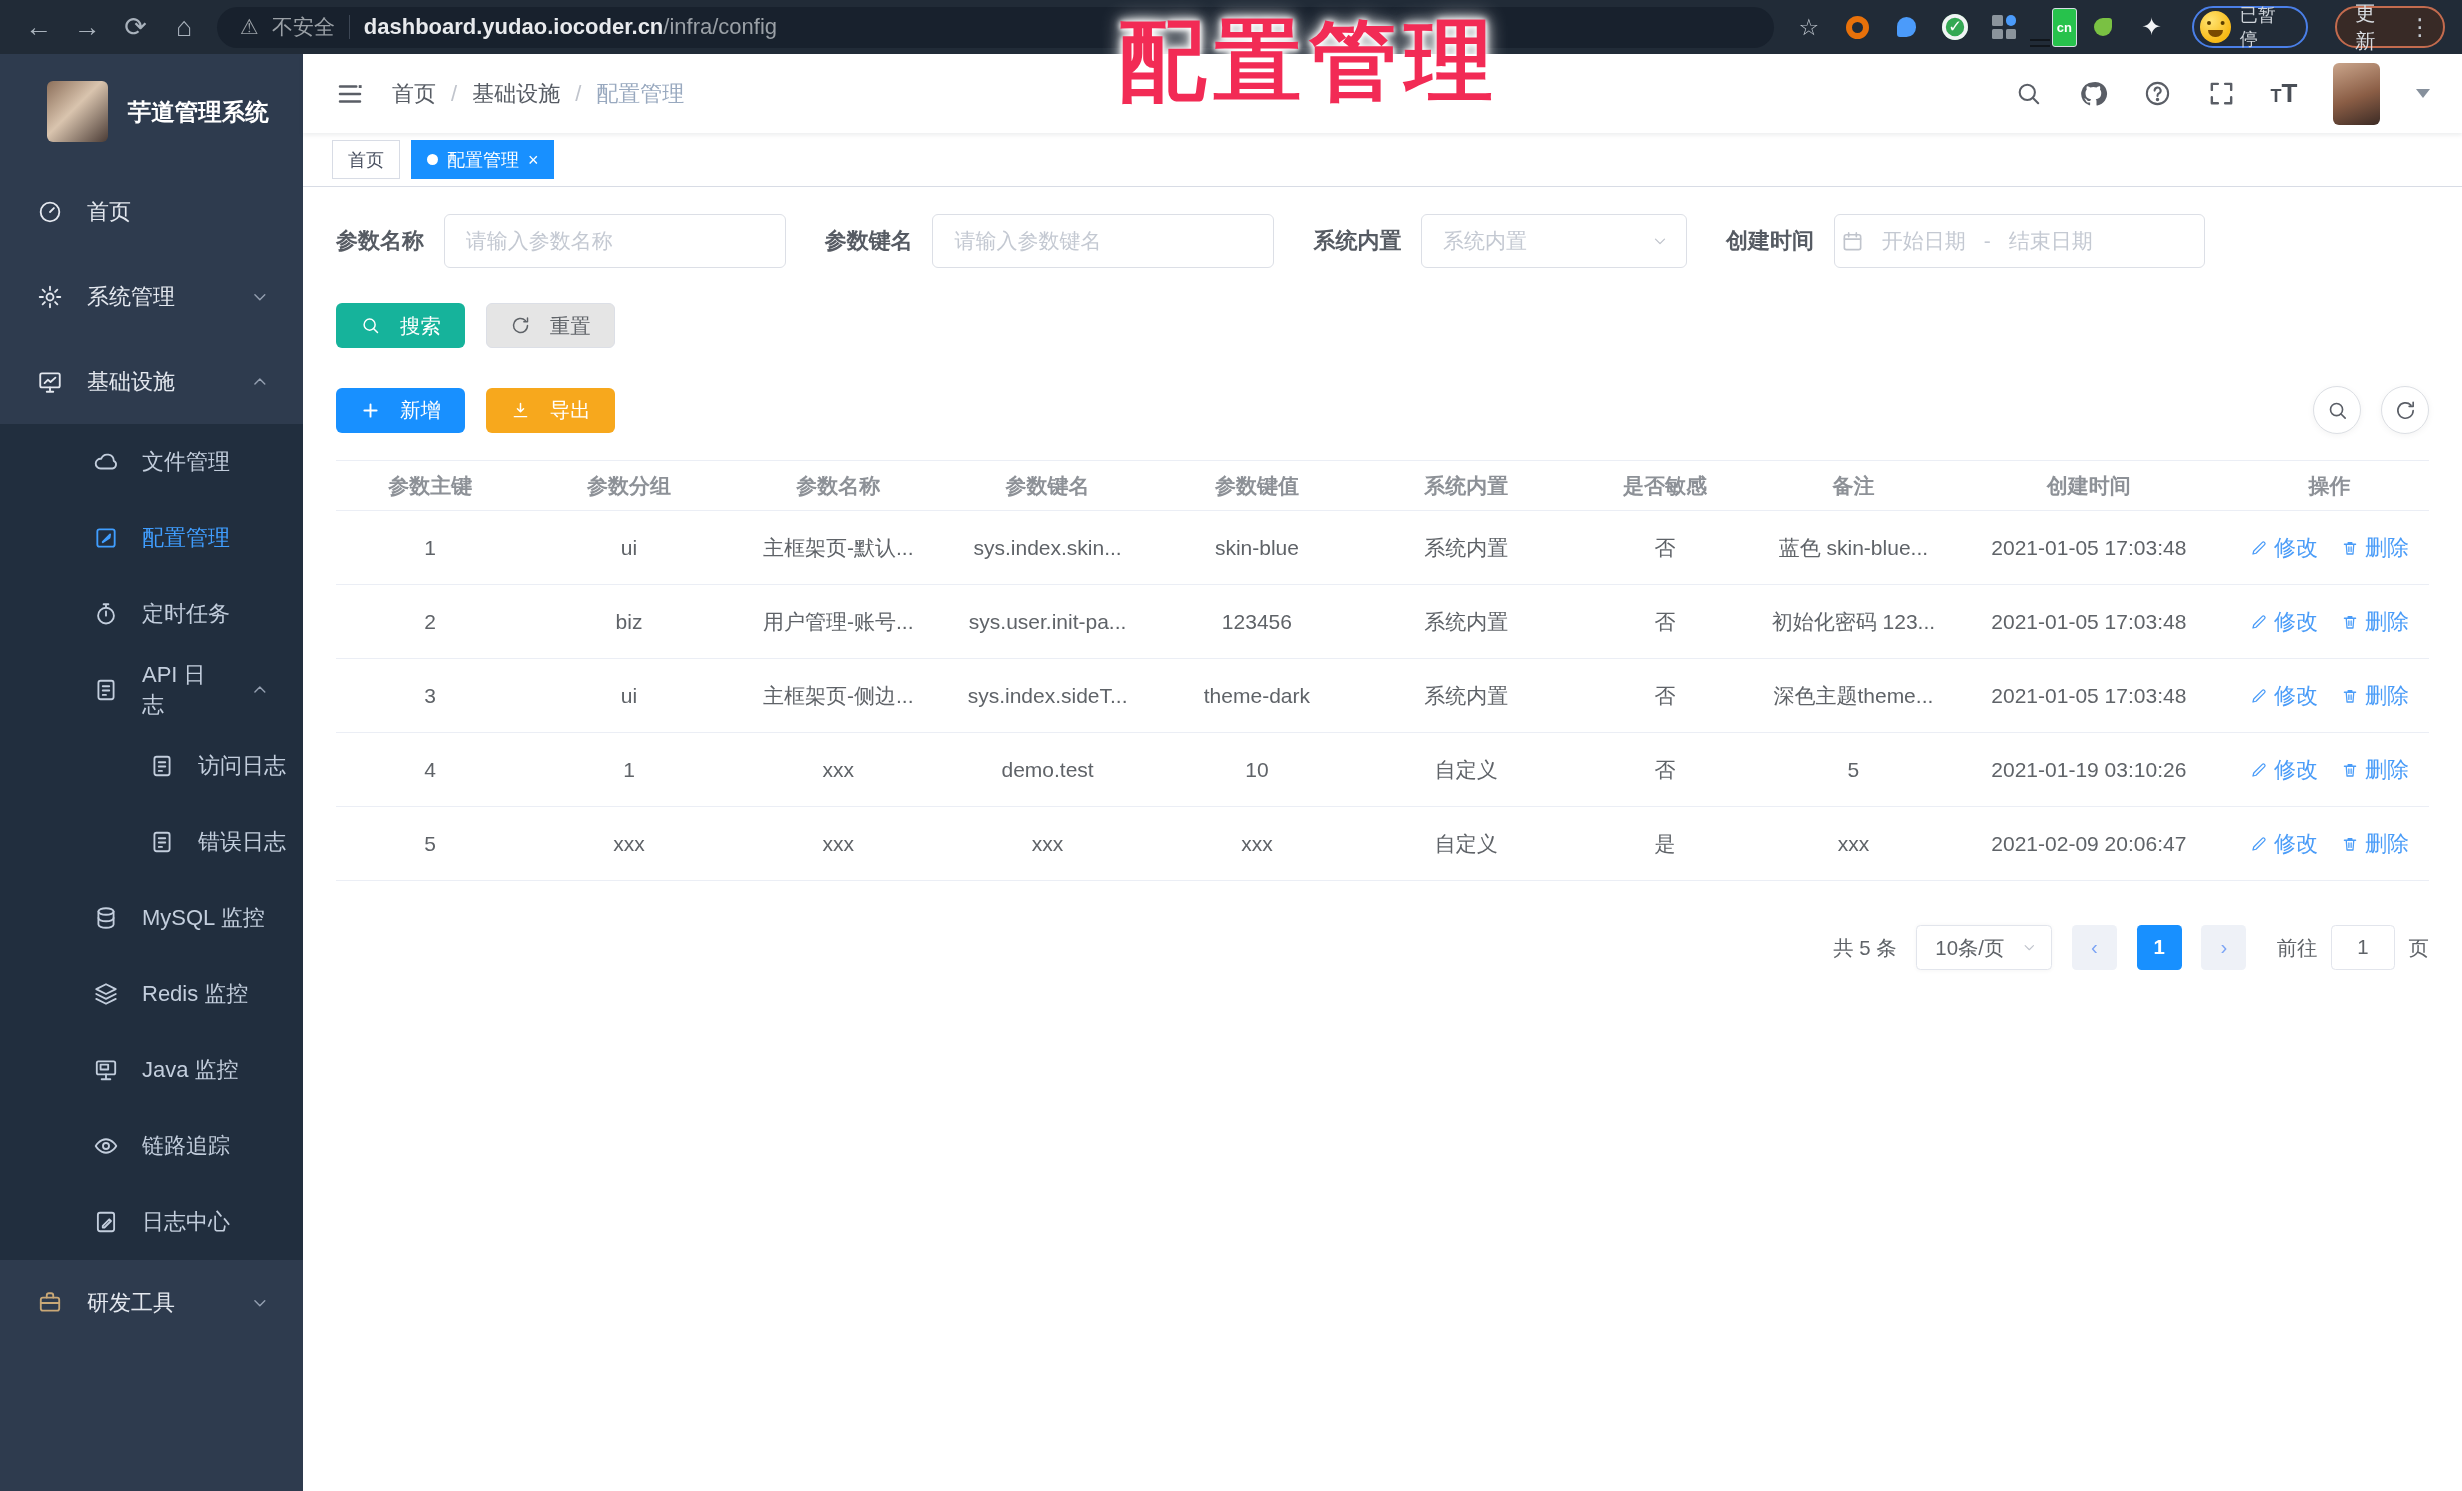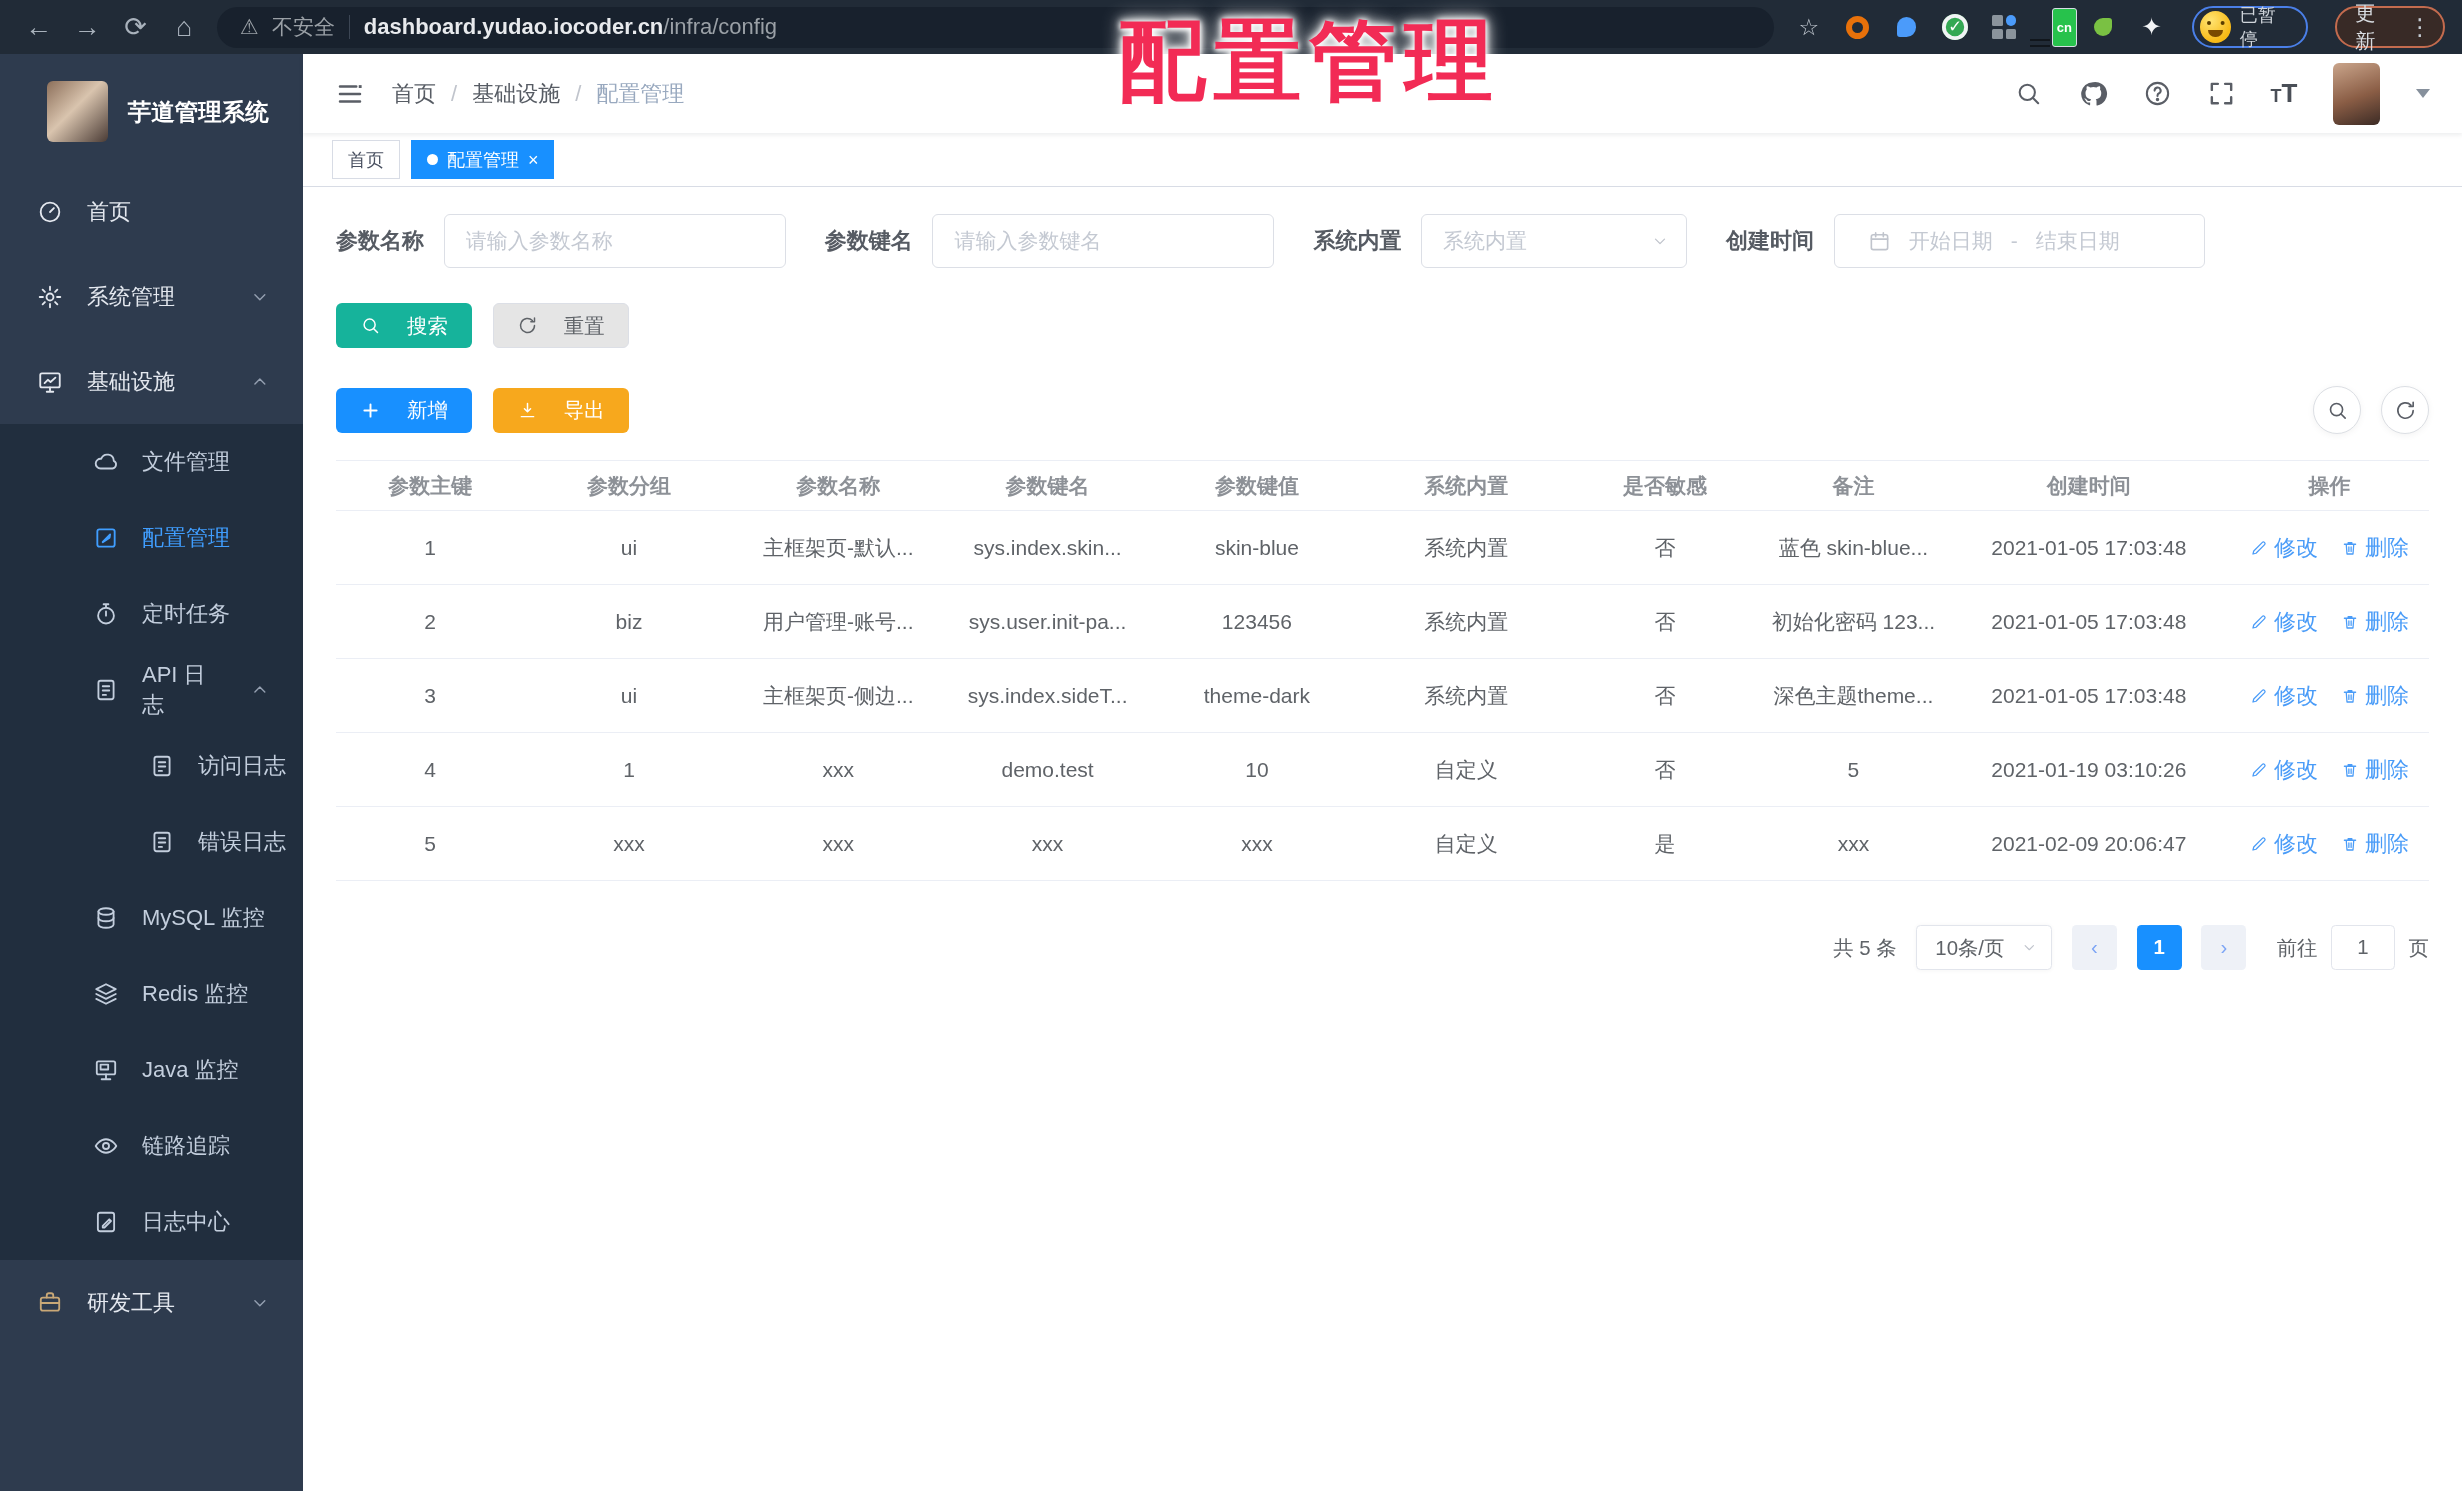--- a/index.html
+++ b/index.html
@@ -82,27 +82,27 @@
 
   
   .content{padding:27px 33px 0 33px;flex:1;background:#fff;}
   .filters{display:flex;align-items:center;font-size:22px;color:#5a5f66;}
   .f-label{font-weight:700;color:#565b63;margin-right:19.7px;white-space:nowrap;}
   .f-gap{margin-right:39px;}
   .input{width:342px;height:54px;border:1.5px solid #dcdfe6;border-radius:6px;padding:0 21px;font-size:21px;color:#606266;outline:none;background:#fff;}
   .input::placeholder{color:#c4c9d2;}
   .select{width:266px;height:54px;border:1.5px solid #dcdfe6;border-radius:6px;display:flex;align-items:center;justify-content:space-between;padding:0 16.6px 0 21px;color:#c4c9d2;font-size:21px;background:#fff;cursor:pointer;}
   .select .sel-chev{color:#c0c4cc;display:flex;}
-  .daterange{width:371px;height:54px;border:1.5px solid #dcdfe6;border-radius:6px;display:flex;align-items:center;gap:18px;padding:0 33px;color:#c4c9d2;font-size:21px;background:#fff;cursor:pointer;}
+  .daterange{width:371px;height:54px;border:1.5px solid #dcdfe6;border-radius:6px;display:flex;align-items:center;gap:18px;padding:0 6px;color:#c4c9d2;font-size:21px;background:#fff;cursor:pointer;}
   .daterange .sep{color:#c4c9d2;}
 
   .btnrow{display:flex;align-items:center;gap:21px;}
   .r1{margin-top:35px;}
   .r2{margin-top:38px;justify-content:flex-end;}
-  .btn{height:45px;border-radius:6px;padding:1px 23px;font-size:20.4px;display:inline-flex;align-items:center;gap:26px;border:1.5px solid transparent;cursor:pointer;white-space:nowrap;}
+  .btn{height:45px;border-radius:6px;padding:1px 23px;font-size:20.4px;display:inline-flex;align-items:center;gap:19px;border:1.5px solid transparent;cursor:pointer;white-space:nowrap;}
   .btn-search{background:#16b39b;color:#fff;}
   .btn-reset{background:#e5e5e5;border-color:#dcdfe6;color:#5f6368;}
   .btn-add{background:#1890ff;color:#fff;}
   .btn-export{background:#f7a81d;color:#fff;}
   .round-btns{margin-left:auto;display:flex;gap:19.7px;}
   .round{width:48px;height:48px;border-radius:50%;border:1.5px solid #dcdfe4;background:#fff;display:flex;align-items:center;justify-content:center;color:#5a5e66;cursor:pointer;box-shadow:0 1.5px 7.6px rgba(0,0,0,.05);}
 
   
   table.grid{margin-top:26px;width:100%;border-collapse:collapse;table-layout:fixed;font-size:21px;color:#5f6368;}
   table.grid th{height:50px;font-weight:700;color:#8d9197;border-top:1.5px solid #ebeef5;border-bottom:1.5px solid #ebeef5;text-align:center;white-space:nowrap;overflow:hidden;}

